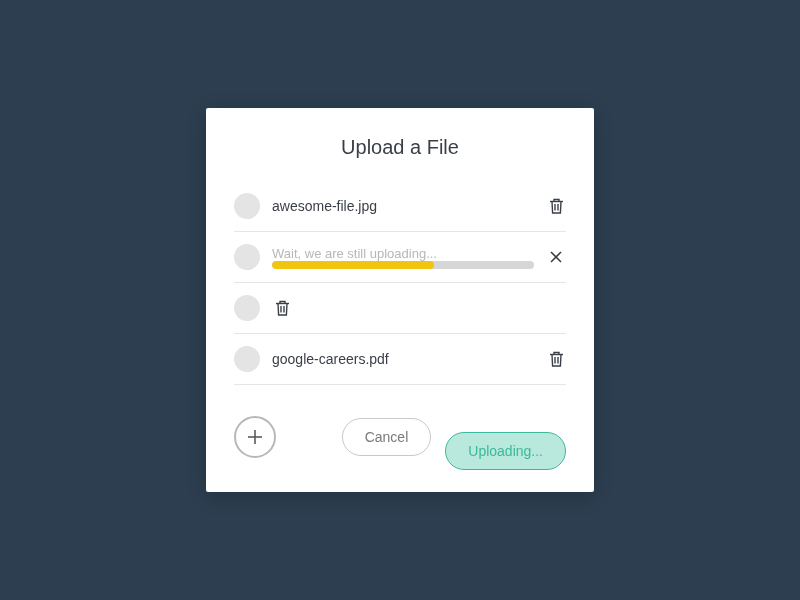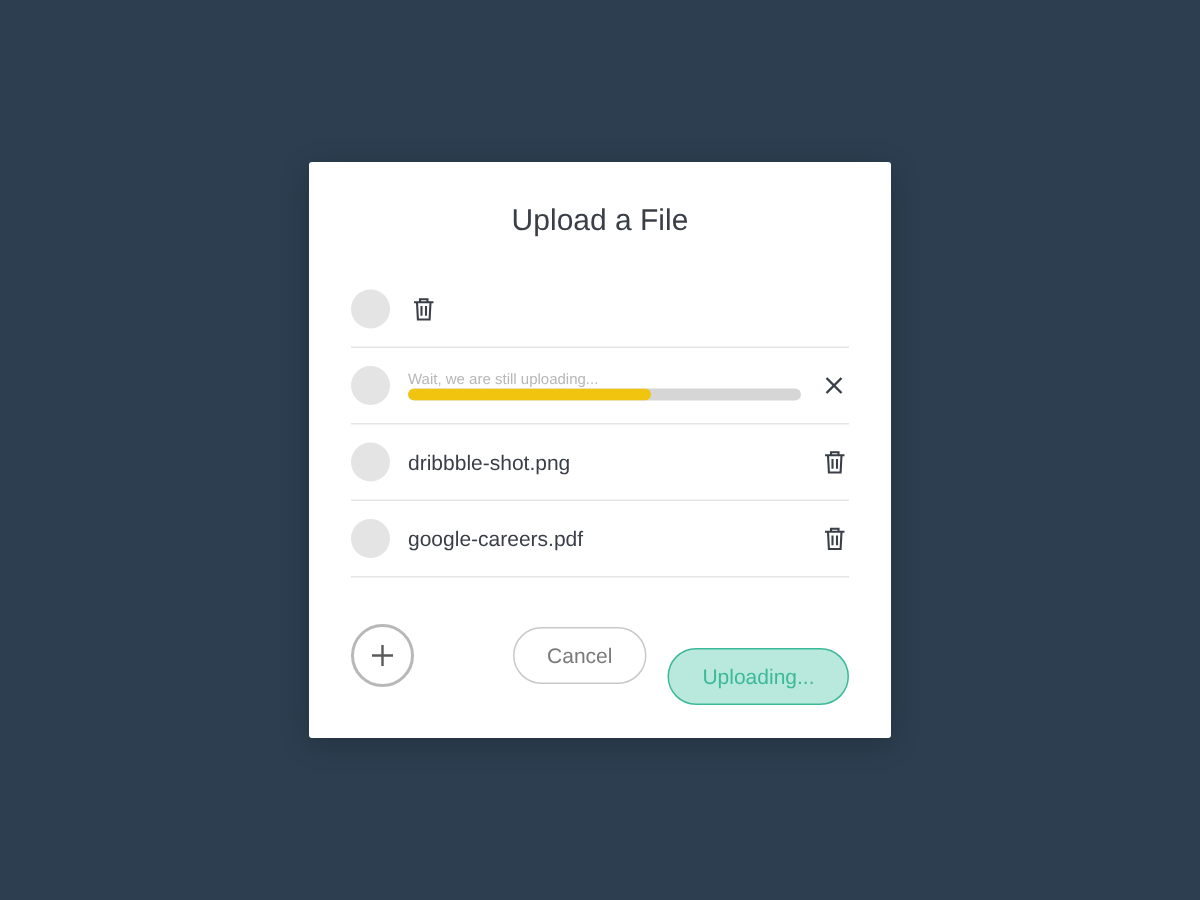--- a/index.html
+++ b/index.html
@@ -43,21 +43,21 @@
     .file-row .file-body {
       flex: 1;
       min-width: 0;
     }
     .file-row .file-name {
       font-size: 14px;
       color: #3a3f47;
     }
     .file-row .file-name.uploading {
       color: #b7b7b7;
-      font-size: 10px;
+      font-size: 13px;
       margin-bottom: 0;
     }
     .progress {
       width: 100%;
       height: 8px;
       background: #d6d6d6;
       border-radius: 4px;
       overflow: hidden;
     }
     .progress-fill {
@@ -120,20 +120,23 @@
   </style>
 </head>
 <body>
 
 <div class="dialog">
 
   <h2 class="title">Upload a File</h2>
 
   <div class="file-row">
     <div class="thumb"></div>
+    <div class="file-body">
+      <div class="file-name">awesome-file.jpg</div>
+    </div>
     <div class="row-action">
       <span>
         <svg width="15" height="16" viewBox="0 0 15 16" fill="none" stroke="currentColor" stroke-width="1.4">
           <path d="M1 3.5 H14"></path>
             <path d="M5 3.5 V1.5 H10 V3.5"></path>
           <path d="M3 3.5 L3.6 15 H11.4 L12 3.5"></path>
           <path d="M6 6 V12.5"></path>
             <path d="M9 6 V12.5"></path>
         </svg>
       </span>
@@ -153,23 +156,20 @@
         <svg width="14" height="14" viewBox="0 0 14 14" stroke="currentColor" stroke-width="1.6">
           <path d="M2 2 L12 12"></path>
             <path d="M12 2 L2 12"></path>
         </svg>
       </span>
     </div>
   </div>
 
   <div class="file-row">
     <div class="thumb"></div>
-    <div class="file-body">
-      <div class="file-name">dribbble-shot.png</div>
-    </div>
     <div class="row-action">
       <span>
         <svg width="15" height="16" viewBox="0 0 15 16" fill="none" stroke="currentColor" stroke-width="1.4">
           <path d="M1 3.5 H14"></path>
             <path d="M5 3.5 V1.5 H10 V3.5"></path>
           <path d="M3 3.5 L3.6 15 H11.4 L12 3.5"></path>
           <path d="M6 6 V12.5"></path>
             <path d="M9 6 V12.5"></path>
         </svg>
       </span>

